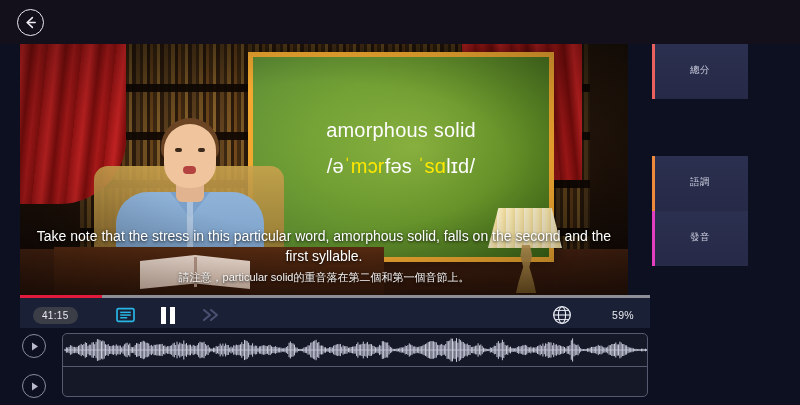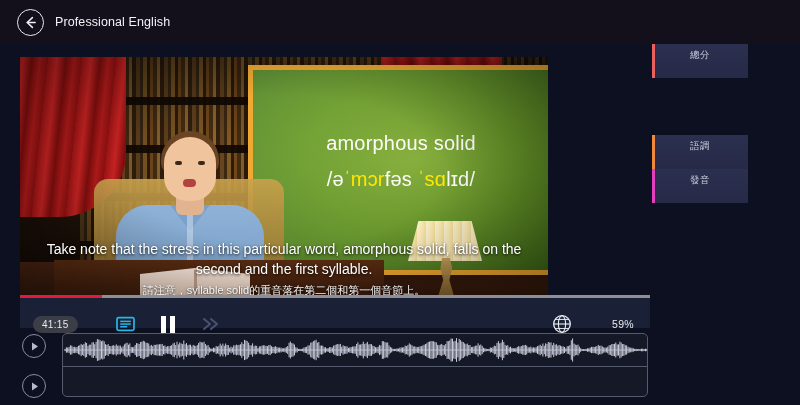--- a/index.html
+++ b/index.html
@@ -27,22 +27,22 @@
   .hdr-title {
     color: #f2f2f6; font-size: 12.5px; letter-spacing: .1px; white-space: nowrap;
   }
   .hdr-sub {
     color: #f2f2f6; font-size: 12.5px; letter-spacing: .1px; white-space: nowrap;
     margin-left: 5px;
   }
 
   
   .stage {
-    position: absolute; left: 20px; top: 44px; width: 528px; height: 251px;
-    overflow: hidden; background: #8b5cf6; margin-top: 13px;
+    position: absolute; left: 20px; top: 44px; width: 608px; height: 251px;
+    overflow: hidden; background: #8b5cf6;
   }
   
   .wall {
     position: absolute; inset: 0;
     background:
       linear-gradient(180deg,#3a2412 0%,#2d1a0c 55%,#1e1008 100%);
   }
   .shelf {
     position: absolute; left: 60px; top: 0; width: 510px; height: 215px;
     background:
@@ -192,21 +192,21 @@
   }
   .prog-track {
     position: absolute; left: 0; top: 0; width: 630px; height: 3px;
     background: #8e8e96;
   }
   .prog-fill {
     position: absolute; left: 0; top: 0; height: 3px; width: 82px;
     background: #e01b3c;
   }
   .ctrl-row {
-    position: absolute; left: 0; top: 14px; width: 630px; height: 30px;
+    position: absolute; left: 0; top: 5px; width: 630px; height: 30px;
     display: flex; align-items: center;
   }
   .time-pill {
     margin-left: 13px; background: #3b3d47; color: #e8e8ee;
     font-size: 10px; padding: 3px 9px; border-radius: 9px; letter-spacing: .3px;
   }
   .cc-btn { margin-left: 38px; cursor: pointer; display: flex; }
   .pause-btn { margin-left: 26px; cursor: pointer; display: flex; gap: 4px; }
   .pause-btn i { display: block; width: 5px; height: 17px; background: #ffffff; }
   .ff-btn { margin-left: 26px; cursor: pointer; display: flex; }
@@ -231,43 +231,42 @@
     background: #141827;
   }
   .wave-top { position: absolute; left: 0; top: 0; width: 100%; height: 32px; }
   .wave-div { position: absolute; left: 0; top: 32px; width: 100%; height: 1px; background: #565a6e; }
   .wave-bot { position: absolute; left: 0; top: 33px; width: 100%; height: 31px; }
   .wave-top svg, .wave-bot svg { display: block; }
 
   
   .side { position: absolute; left: 652px; top: 44px; width: 110px; }
   .side-card {
-    position: relative; height: 34px; width: 96px;
+    position: relative; height: 55px; width: 96px;
     background: linear-gradient(180deg,#2c3050,#262a47);
     display: flex; align-items: flex-end; justify-content: center;
-    padding-bottom: 16px; cursor: pointer;
+    padding-bottom: 22px; cursor: pointer;
   }
   .side-card .bar { position: absolute; left: 0; top: 0; width: 3px; height: 100%; }
   .side-card span { color: #c9cbda; font-size: 9.5px; letter-spacing: .5px; }
   .side-gap { height: 57px; }
   .side-group { }
 </style>
 </head>
 <body>
 
 <div id="app">
 
   <div class="header">
     <div class="back-btn">
       <svg width="15" height="15" viewBox="0 0 15 15">
         <path d="M9.4 2.6 L4.2 7.5 L9.4 12.4" fill="none" stroke="#eeeef4" stroke-width="1.5" stroke-linecap="round" stroke-linejoin="round"></path>
         <path d="M4.4 7.5 H12.2" stroke="#eeeef4" stroke-width="1.5" stroke-linecap="round"></path>
       </svg>
     </div>
-    <div class="hdr-title">Professional English</div>
   </div>
 
   <div class="stage">
     <div class="wall"></div>
     <div class="shelf"></div>
     <div class="shelf-lines"></div>
     <div class="shelf-vig"></div>
     <div class="floor"></div>
     <div class="curtain"></div>
     <div class="curtain2"></div>
@@ -292,21 +291,21 @@
     <div class="eye r"></div>
     <div class="mouth"></div>
     <div class="desk"></div>
     <div class="book"></div>
     <div class="book-spine"></div>
 
     <div class="stage-vig"></div>
 
     <div class="sub-wrap">
       <div class="sub-en">Take note that the stress in this particular word, amorphous solid, falls on the second and the first syllable.</div>
-      <div class="sub-zh">請注意，syllable solid的重音落在第二個和第一個音節上。</div>
+      <div class="sub-zh">請注意，particular solid的重音落在第二個和第一個音節上。</div>
     </div>
   </div>
 
   <div class="ctrl">
     <div class="prog-track">
       <div class="prog-fill" id="progfill" style="width: 81.9px; background: rgb(224, 27, 60);"></div>
     </div>
     <div class="ctrl-row">
       <div class="time-pill">41:15</div>
 

